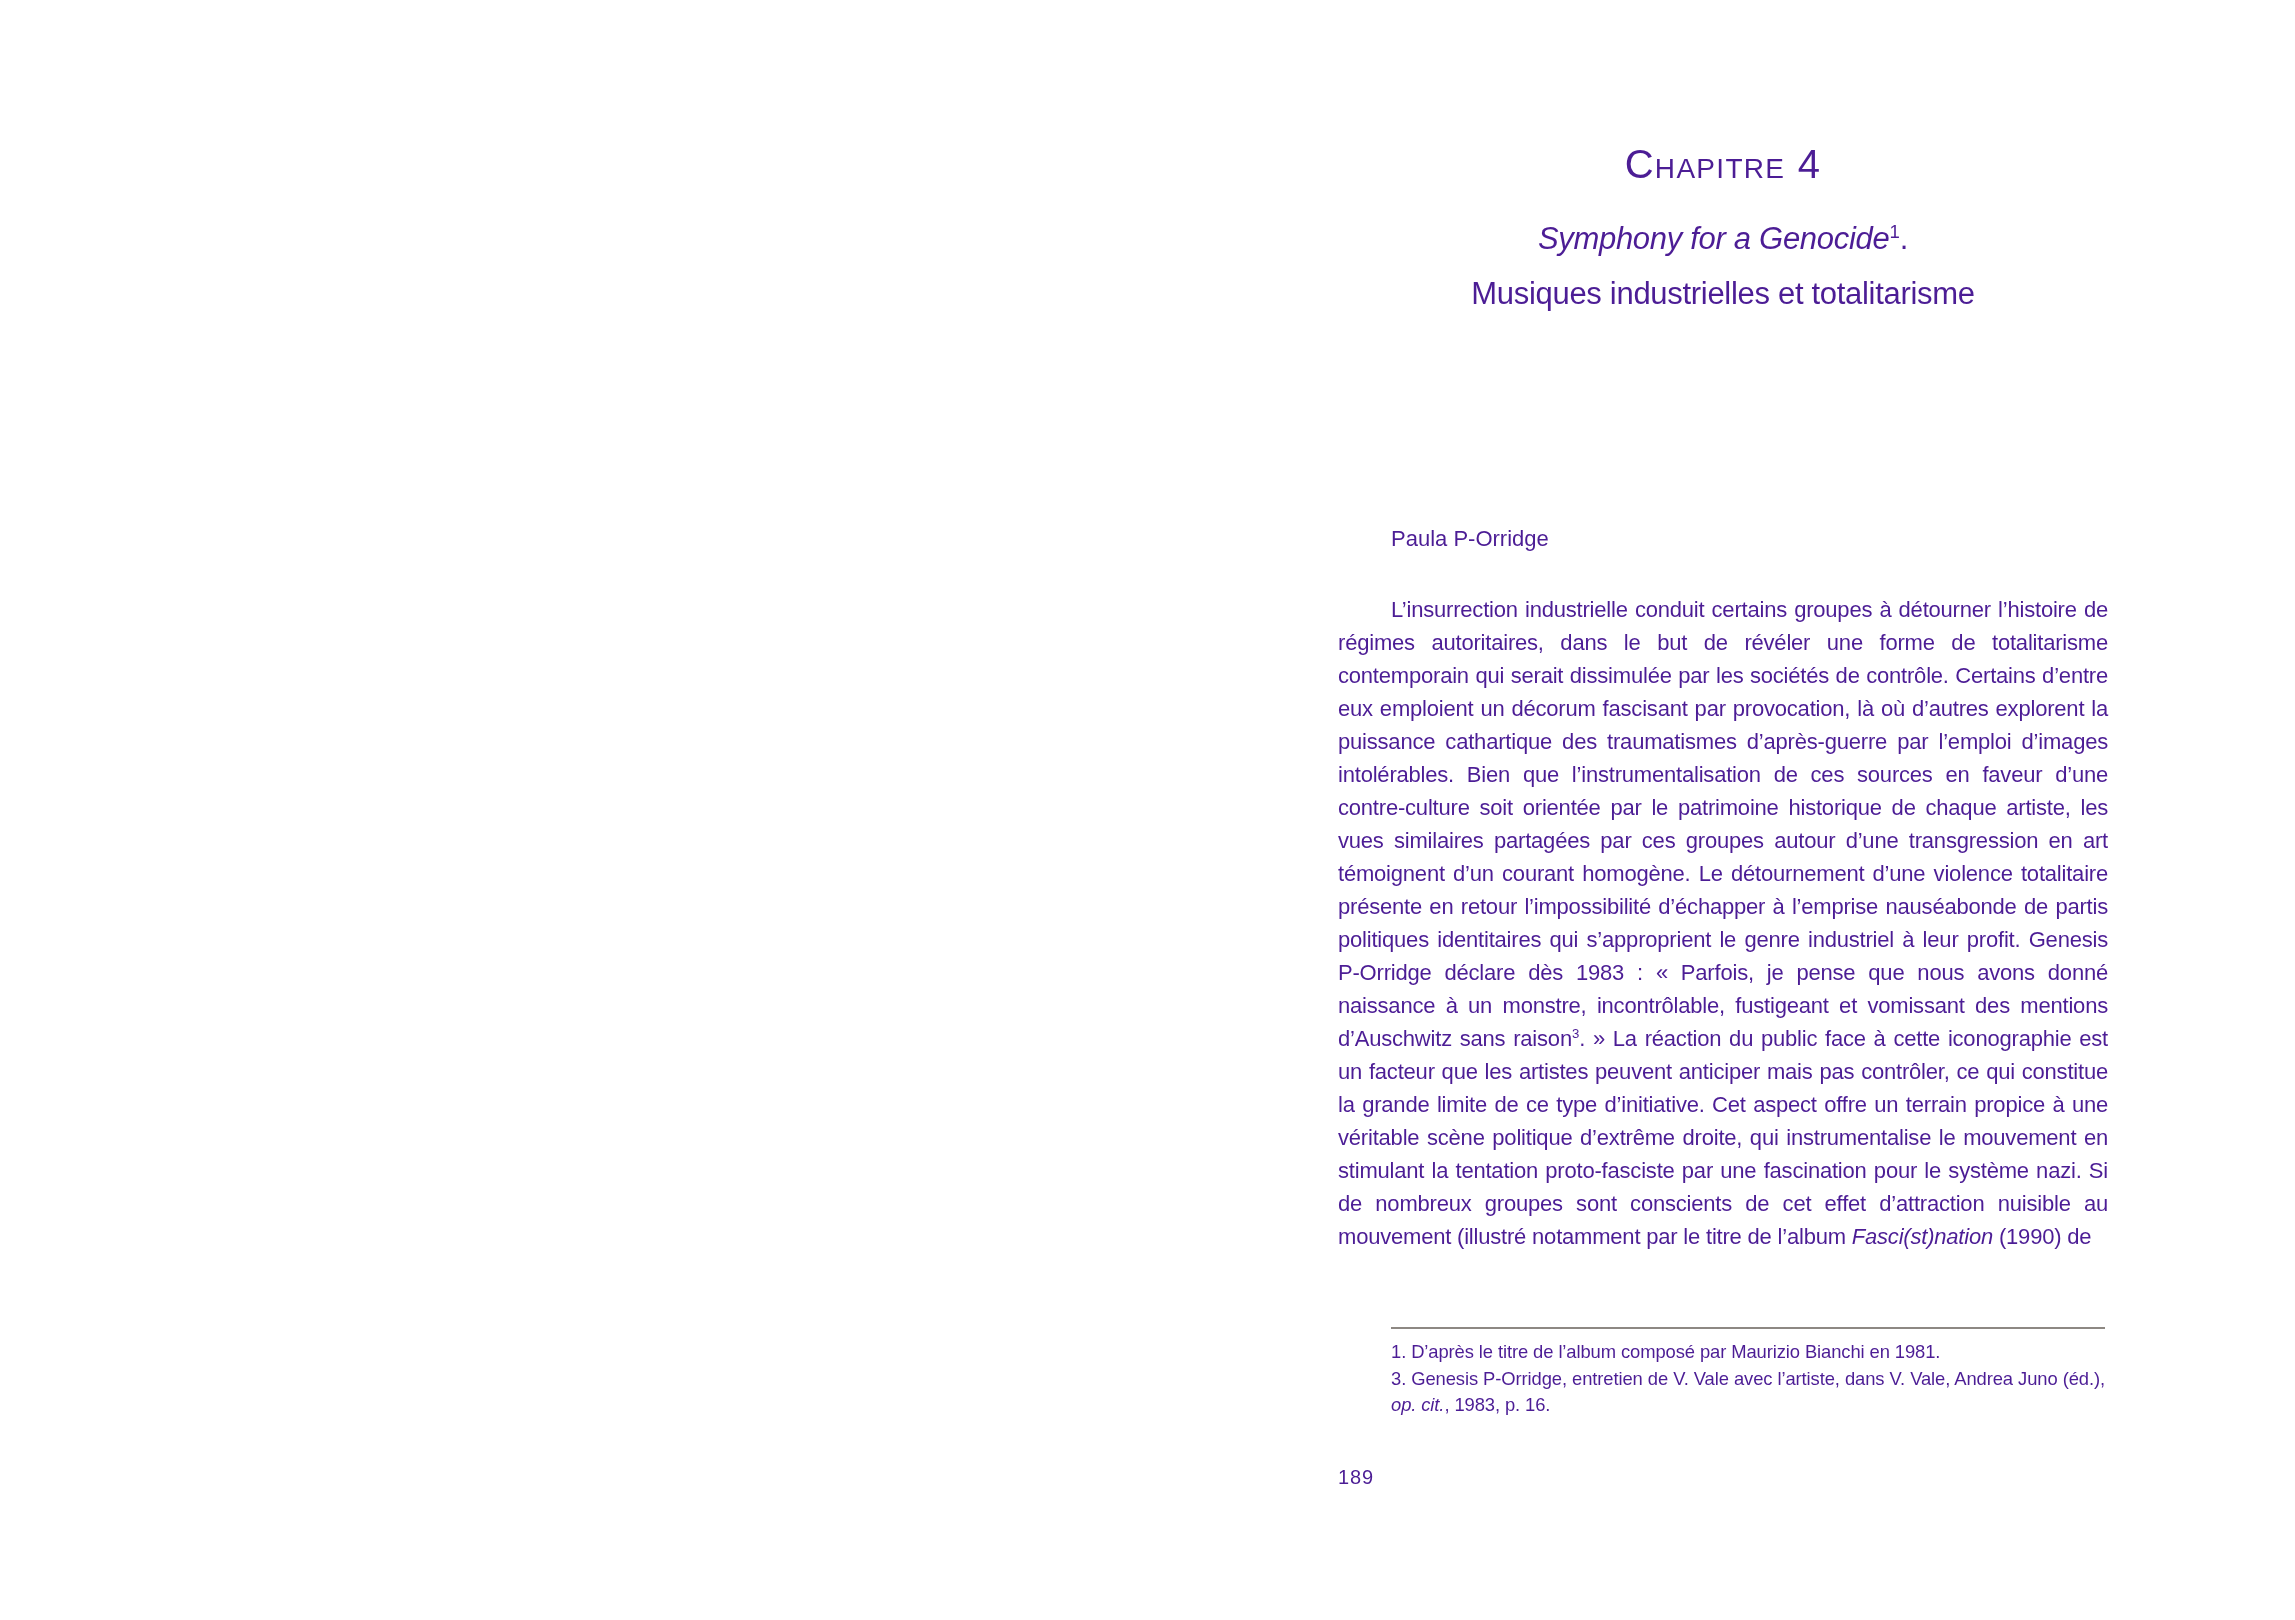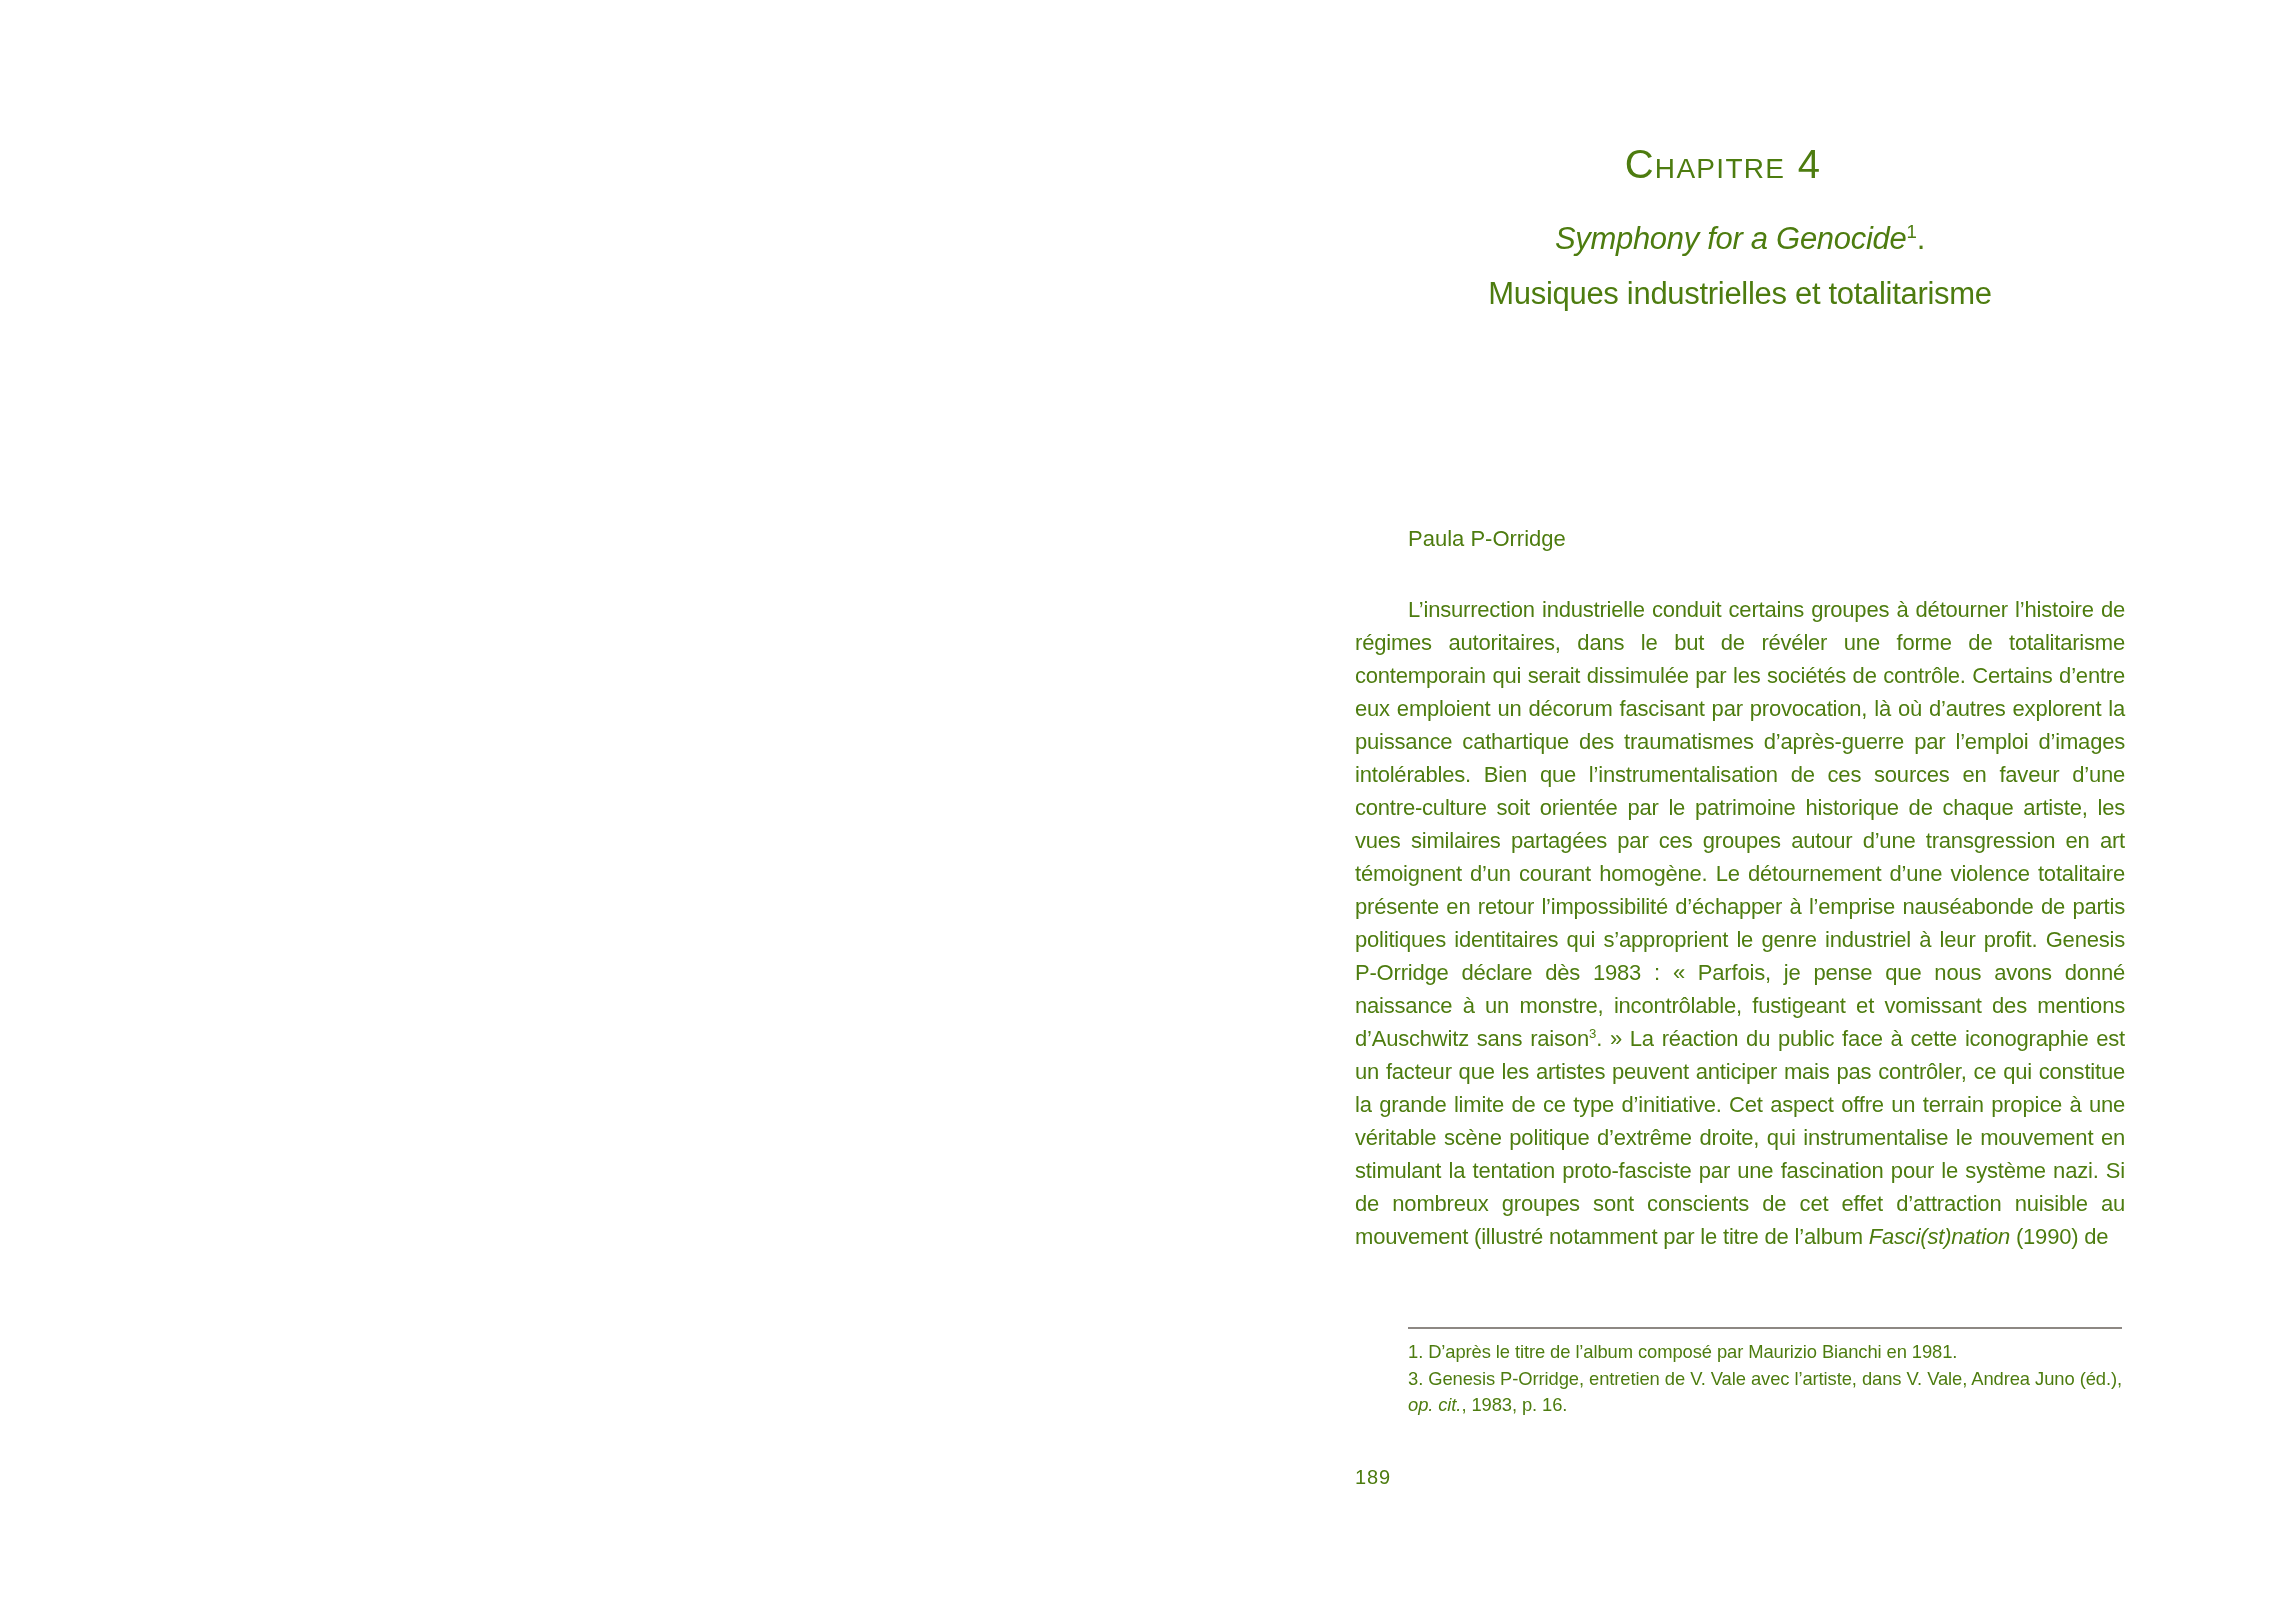--- a/index.html
+++ b/index.html
@@ -3,23 +3,23 @@
 <meta charset="utf-8">
 <style>
   html,body{margin:0;padding:0;background:#ffffff;}
   .spread{
     position:relative;
     width:2295px;
     height:1621px;
     background:#ffffff;
     overflow:hidden;
     font-family:"Liberation Sans", sans-serif;
-    color:#4d7c0f;
+    color:#4c1d95;
   }
-  .abs{position:absolute;margin-left:17px;}
+  .abs{position:absolute;}
 
   .chapter{
     left:1338px; top:142px; width:770px;
     text-align:center;
     font-size:40px;
     font-weight:400;
     font-variant:small-caps;
     letter-spacing:1.3px;
     margin:0;
   }

